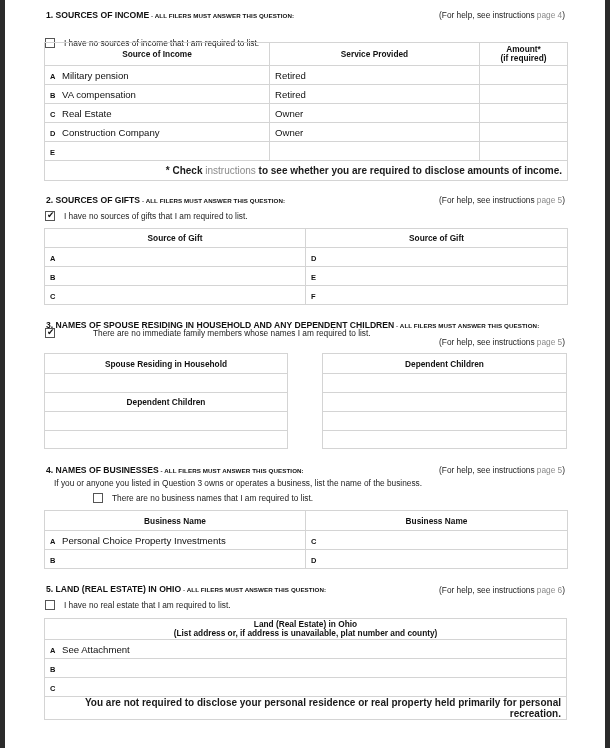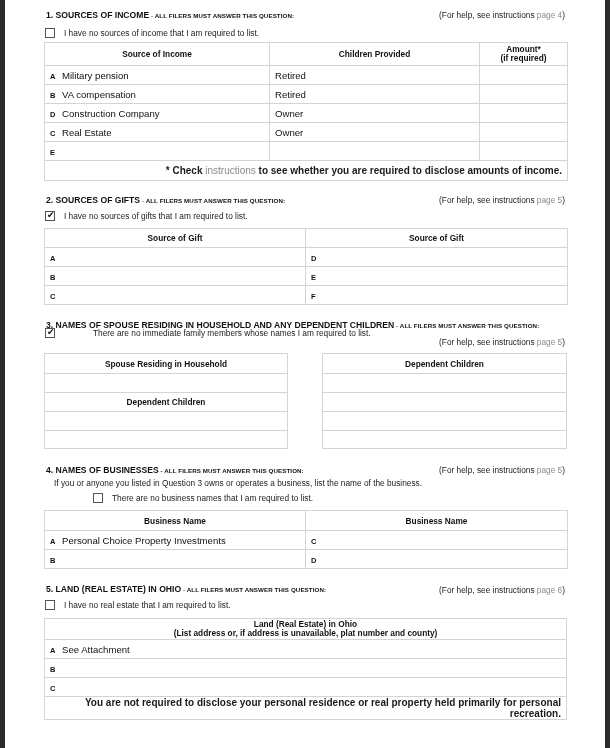--- a/index.html
+++ b/index.html
@@ -29,54 +29,54 @@
 
 <div class="page">
 
   <div class="abs sec-title" style="left:41px; top:10px;">
     <span>1.</span>
     <span>SOURCES OF INCOME</span><span class="small"> - ALL FILERS MUST ANSWER THIS QUESTION:</span>
   </div>
   <div class="abs help" style="right:40px; top:10px;">
     <span>(For help, see instructions </span><span class="pg">page 4</span><span>)</span>
   </div>
-  <div class="abs cbrow" style="left:40px; top:28px;">
+  <div class="abs cbrow" style="left:40px; top:38px;">
     <span class="cb"></span>
     <span>I have no sources of income that I am required to list.</span>
   </div>
 
   <table style="left:39px; top:42px; width:523px;">
     <colgroup>
         <col style="width:225px">
         <col style="width:210px">
         <col style="width:88px">
       </colgroup>
     <tbody>
         <tr style="height:23px;">
       <th>Source of Income</th>
-      <th>Children Provided</th>
+      <th>Service Provided</th>
       <th style="line-height:9px;"><span>Amount*</span><br><span>(if required)</span></th>
     </tr>
     <tr style="height:19px;">
       <td><span class="lbl">A</span><span class="val">Military pension</span></td>
       <td><span class="val">Retired</span></td>
       <td><span class="val"></span></td>
     </tr>
     <tr style="height:19px;">
       <td><span class="lbl">B</span><span class="val">VA compensation</span></td>
       <td><span class="val">Retired</span></td>
       <td><span class="val"></span></td>
     </tr>
     <tr style="height:19px;">
+      <td><span class="lbl">C</span><span class="val">Real Estate</span></td>
+      <td><span class="val">Owner</span></td>
+      <td><span class="val"></span></td>
+    </tr>
+    <tr style="height:19px;">
       <td><span class="lbl">D</span><span class="val">Construction Company</span></td>
-      <td><span class="val">Owner</span></td>
-      <td><span class="val"></span></td>
-    </tr>
-    <tr style="height:19px;">
-      <td><span class="lbl">C</span><span class="val">Real Estate</span></td>
       <td><span class="val">Owner</span></td>
       <td><span class="val"></span></td>
     </tr>
     <tr style="height:19px;">
       <td><span class="lbl">E</span><span class="val"></span></td>
       <td><span class="val"></span></td>
       <td><span class="val"></span></td>
     </tr>
     <tr style="height:20px;">
       <td colspan="3" class="note"><span>* Check </span><span class="link">instructions</span><span> to see whether you are required to disclose amounts of income.</span></td>

